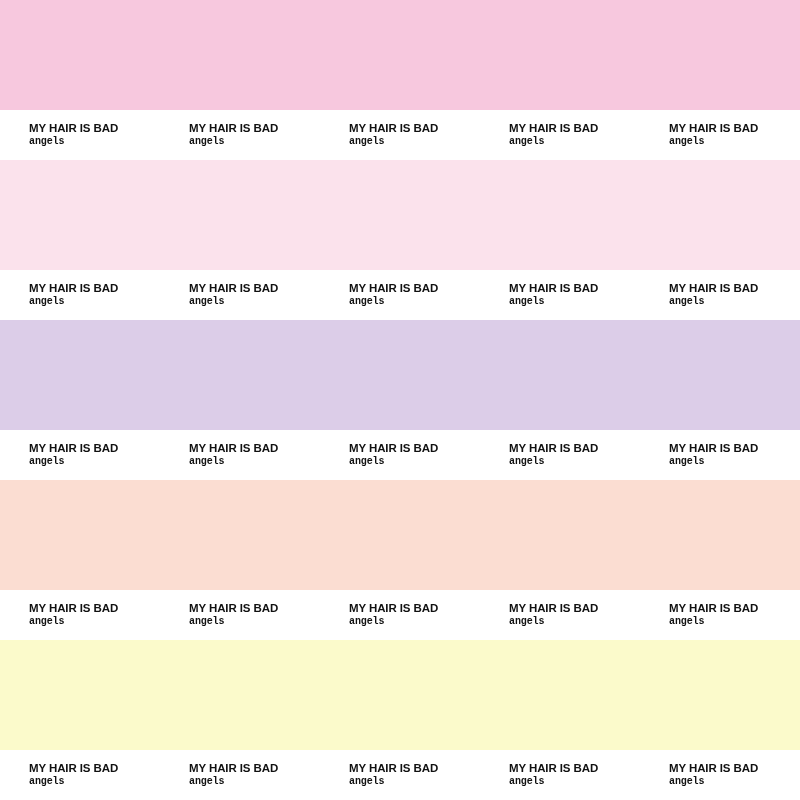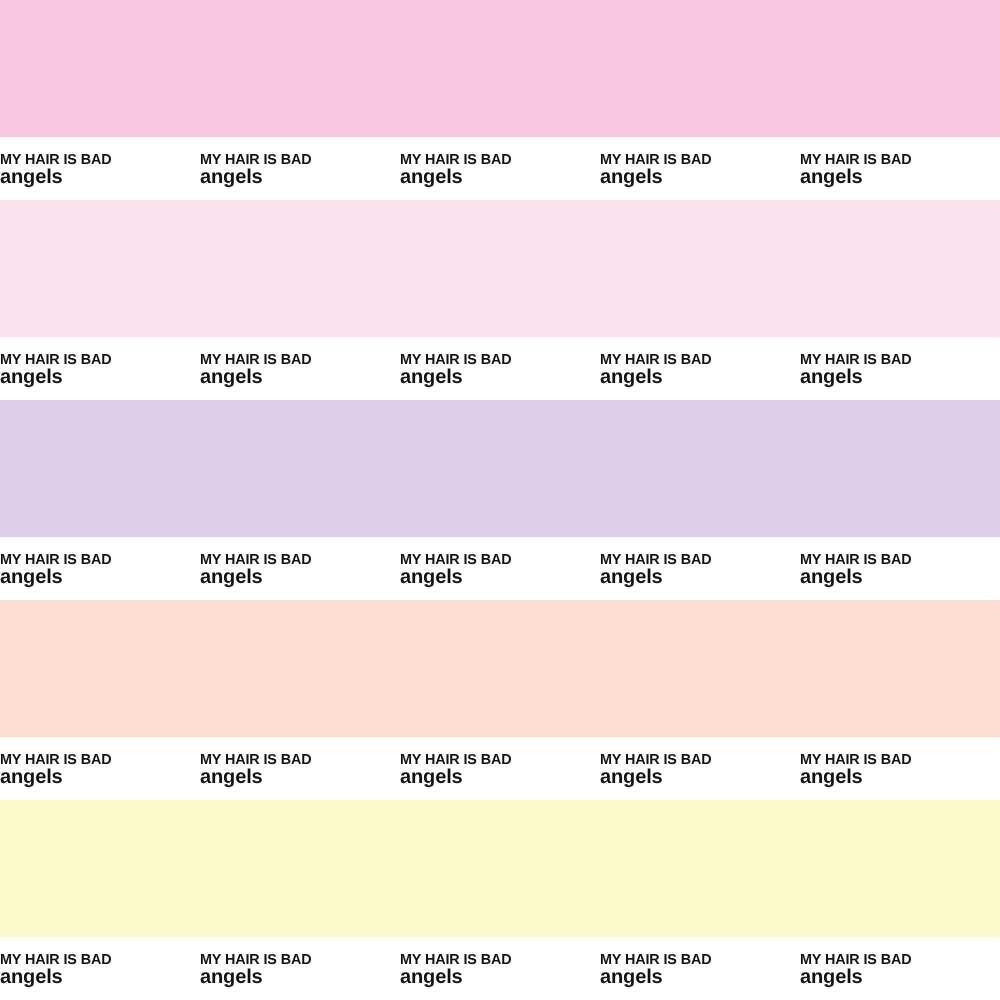--- a/index.html
+++ b/index.html
@@ -30,43 +30,43 @@
     width: 100%;
     height: 50px;
     background: #ffffff;
     position: relative;
   }
   .label-cell {
     position: absolute;
     top: 0;
     width: 160px;
     height: 50px;
-    padding-left: 0;
+    padding-left: 29px;
     box-sizing: border-box;
     display: flex;
     flex-direction: column;
     justify-content: center;
   }
   .label-cell-0 { left: 0px; }
   .label-cell-1 { left: 160px; }
   .label-cell-2 { left: 320px; }
   .label-cell-3 { left: 480px; }
   .label-cell-4 { left: 640px; }
   .swatch-title {
     font-family: "Liberation Sans", sans-serif;
     font-size: 11.5px;
     font-weight: bold;
     color: #111111;
     letter-spacing: -0.1px;
     line-height: 14px;
     white-space: nowrap;
   }
   .swatch-subtitle {
-    font-family: Liberation Sans, sans-serif;
-    font-size: 16px;
+    font-family: Liberation Mono, monospace;
+    font-size: 10px;
     font-weight: bold;
     color: #111111;
     letter-spacing: -0.1px;
     line-height: 14px;
     white-space: nowrap;
   }
 </style>
 </head>
 <body style="background: rgb(255, 255, 255);">
 

